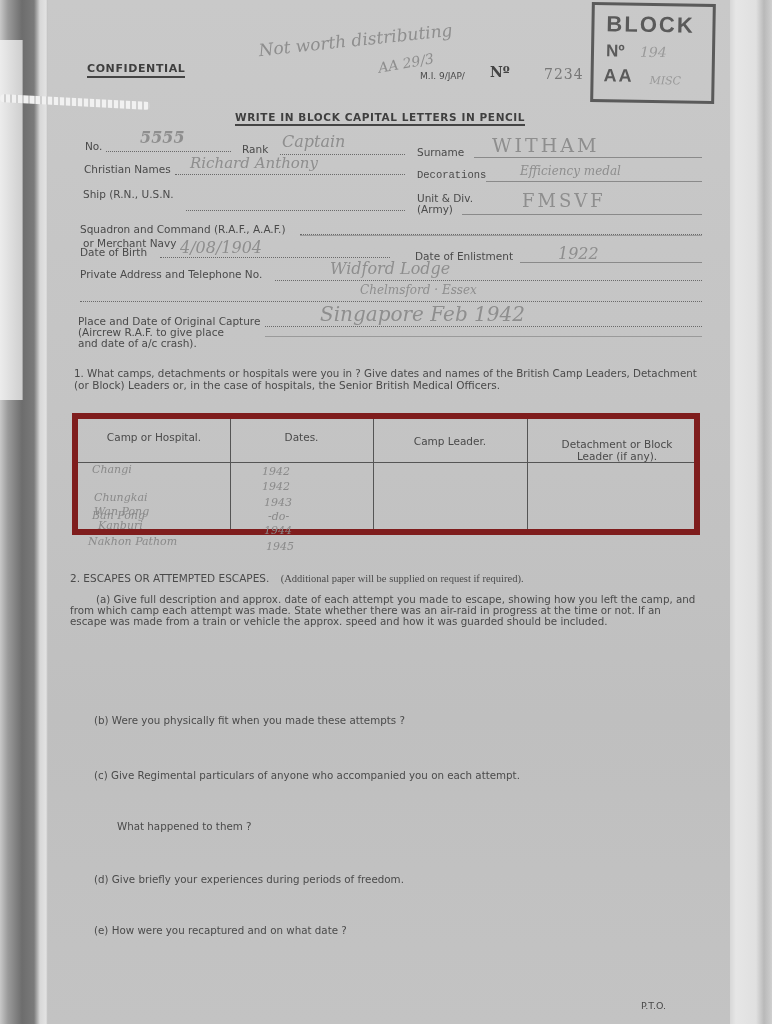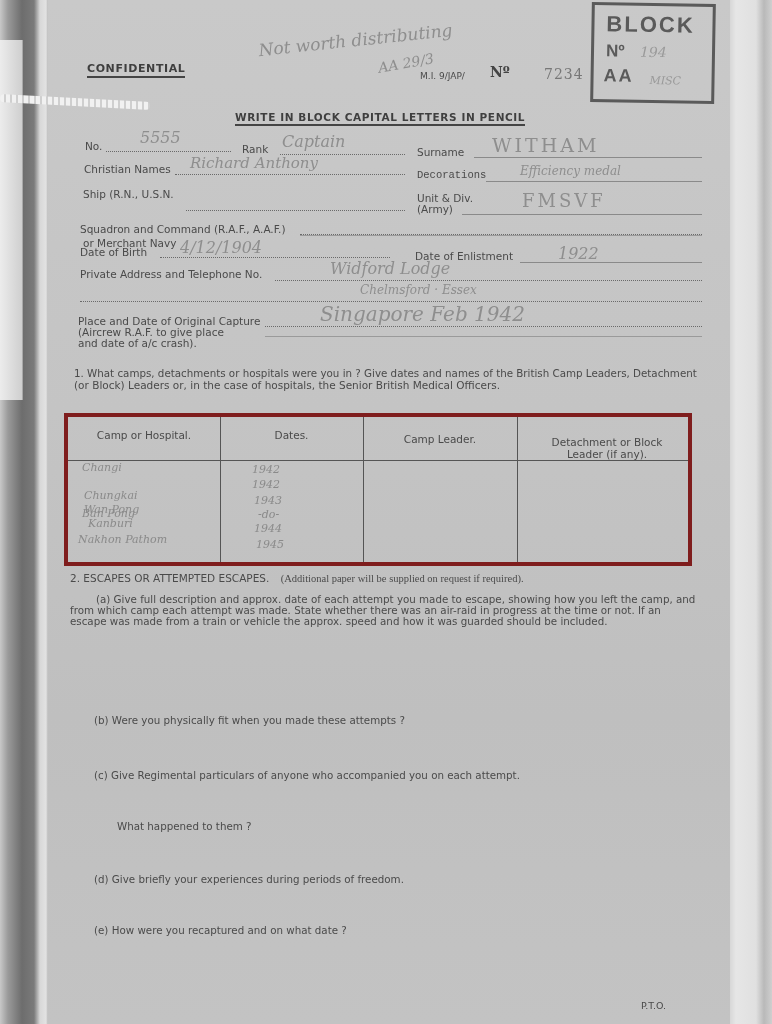--- a/index.html
+++ b/index.html
@@ -35,21 +35,21 @@
   .hand { color:#8e8e8e; font-family:"DejaVu Serif", serif; font-style:italic; white-space:nowrap; }
   .dotline { position:absolute; border-bottom:1px dotted #6a6a6a; height:0; }
   .solidline { position:absolute; border-bottom:1px solid #8a8a8a; height:0; }
   .confidential { font-size:11px; font-weight:bold; letter-spacing:0.6px; color:#3f3f3f; border-bottom:2px solid #444; padding-bottom:1px; }
   .instruction { font-size:10.5px; font-weight:bold; letter-spacing:0.6px; color:#3f3f3f; border-bottom:2px solid #444; padding-bottom:1px; }
   .stamp {
     position:absolute; left:591px; top:3px; width:124px; height:100px;
     border:3px solid #5a5a5a; transform:rotate(1deg); box-sizing:border-box;
   }
   .stamp .big { position:absolute; color:#5a5a5a; font-weight:bold; font-family:"Liberation Sans", sans-serif; }
-  .camp-table { position:absolute; left:64px; top:413px; width:628px; height:153px; border:4px solid #7f1d1d; box-sizing:border-box; }
+  .camp-table { position:absolute; left:72px; top:413px; width:628px; height:122px; border:6px solid #7f1d1d; box-sizing:border-box; }
   .camp-table .col { position:absolute; top:0; bottom:0; border-left:1px solid #555; }
   .camp-table .hdr-line { position:absolute; left:0; right:0; top:43px; border-bottom:1px solid #555; }
   .th { position:absolute; top:12px; text-align:center; color:#4a4a4a; font-size:10.5px; line-height:12px; }
   .cell-hand { position:absolute; color:#8a8a8a; font-family:"DejaVu Serif", serif; font-style:italic; font-size:11px; line-height:13.5px; }
   .para { position:absolute; color:#4a4a4a; font-size:10.3px; line-height:11.5px; }
 </style>
 </head>
 <body>
 
 <div class="left-edge"></div>
@@ -71,21 +71,21 @@
   <div class="big" style="left:12px;top:36px;font-size:17px;">Nº</div>
   <div class="abs hand" style="left:46px;top:38px;font-size:14px;color:#9a9a9a;">194</div>
   <div class="big" style="left:10px;top:60px;font-size:18px;letter-spacing:2px;">AA</div>
   <div class="abs hand" style="left:56px;top:68px;font-size:11px;color:#9a9a9a;">MISC</div>
 </div>
 
 <div class="abs instruction" style="left:235px;top:111px;">WRITE IN BLOCK CAPITAL LETTERS IN PENCIL</div>
 
 <div class="abs print" style="left:85px;top:140px;">No.</div>
 <div class="dotline" style="left:106px;top:151px;width:125px;"></div>
-<div class="abs hand" style="left:140px;top:128px;font-size:16px;">5555</div>
+<div class="abs hand" style="left:140px;top:128px;font-size:16px;font-weight:bold;">5555</div>
 
 <div class="abs print" style="left:242px;top:143px;">Rank</div>
 <div class="dotline" style="left:280px;top:154px;width:125px;"></div>
 <div class="abs hand" style="left:282px;top:132px;font-size:16px;">Captain</div>
 
 <div class="abs print" style="left:417px;top:146px;">Surname</div>
 <div class="solidline" style="left:474px;top:157px;width:228px;"></div>
 <div class="abs hand" style="left:492px;top:134px;font-size:19px;font-style:normal;letter-spacing:3px;">WITHAM</div>
 
 <div class="abs print" style="left:84px;top:163px;">Christian Names</div>
@@ -104,21 +104,21 @@
 <div class="abs print" style="left:417px;top:203px;">(Army)</div>
 <div class="solidline" style="left:462px;top:214px;width:240px;"></div>
 <div class="abs hand" style="left:522px;top:190px;font-size:18px;font-style:normal;letter-spacing:3px;">FMSVF</div>
 
 <div class="abs print" style="left:80px;top:223px;">Squadron and Command (R.A.F., A.A.F.)</div>
 <div class="dotline" style="left:300px;top:234px;width:402px;"></div>
 <div class="solidline" style="left:300px;top:235px;width:402px;border-color:#9a9a9a;"></div>
 
 <div class="abs print" style="left:80px;top:246px;">Date of Birth</div>
 <div class="dotline" style="left:160px;top:257px;width:230px;"></div>
-<div class="abs hand" style="left:180px;top:238px;font-size:16px;">4/12/1904</div>
+<div class="abs hand" style="left:180px;top:238px;font-size:16px;">4/08/1904</div>
 
 <div class="abs print" style="left:415px;top:250px;">Date of Enlistment</div>
 <div class="solidline" style="left:520px;top:262px;width:182px;"></div>
 <div class="abs hand" style="left:558px;top:244px;font-size:16px;">1922</div>
 
 <div class="abs print" style="left:80px;top:268px;">Private Address and Telephone No.</div>
 <div class="dotline" style="left:275px;top:280px;width:427px;"></div>
 <div class="abs hand" style="left:330px;top:259px;font-size:16px;">Widford Lodge</div>
 <div class="dotline" style="left:80px;top:301px;width:622px;"></div>
 <div class="abs hand" style="left:360px;top:283px;font-size:12px;">Chelmsford · Essex</div>

